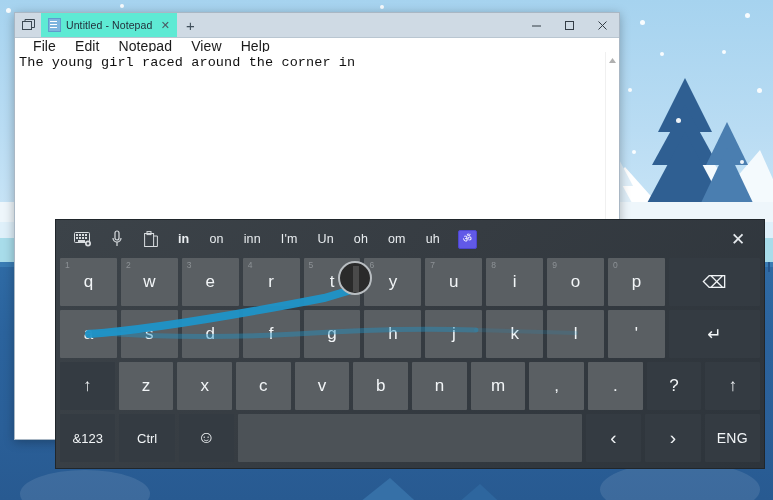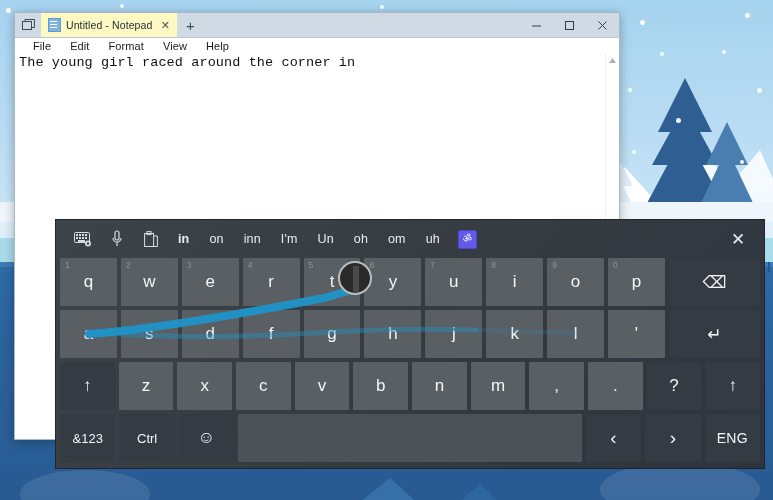--- a/index.html
+++ b/index.html
@@ -30,36 +30,36 @@
     position:absolute;left:14px;top:12px;width:606px;height:428px;
     background:#ffffff;border:1px solid #a9b7c4;box-sizing:border-box;
     box-shadow:0 2px 10px rgba(0,0,0,.28);
   }
   .np-titlebar{
     height:24px;background:#cfdae4;display:flex;align-items:stretch;
     border-bottom:1px solid #b9c6d1;position:relative;
   }
   .np-sysicon{width:26px;display:flex;align-items:center;justify-content:center;}
   .np-tab{
-    min-width:122px;background:#fef9c3;display:flex;align-items:center;
+    min-width:122px;background:#5eead4;display:flex;align-items:center;
     padding:0 4px 0 7px;gap:5px;height:24px;box-sizing:border-box;
   }
   .np-tab-icon{width:11px;height:12px;background:#7eb4de;border:1px solid #5f9ccd;position:relative;}
   .np-tab-icon:after{content:"";position:absolute;left:1px;top:2px;width:7px;height:1px;
       background:#fff;box-shadow:0 3px 0 #fff,0 6px 0 #fff;}
   .np-tab-title{font-size:10.5px;color:#23303c;white-space:nowrap;letter-spacing:.1px;}
   .np-tab-close{margin-left:auto;width:16px;height:16px;display:flex;align-items:center;
       justify-content:center;font-size:11px;color:#4a5862;}
   .np-newtab{width:26px;display:flex;align-items:center;justify-content:center;
       font-size:15px;color:#3f4e5a;font-weight:300;}
   .np-wincontrols{margin-left:auto;display:flex;}
   .np-wc{width:33px;display:flex;align-items:center;justify-content:center;color:#333c45;}
   .np-menubar{height:15px;background:#fff;display:flex;align-items:center;
       padding-left:6px;gap:7px;border-bottom:0;}
-  .np-menu{font-size:11px;color:#1a1a1a;letter-spacing:.1px;padding-left:12px;}
+  .np-menu{font-size:14px;color:#1a1a1a;letter-spacing:.1px;padding-left:12px;}
   .np-textarea{
     position:absolute;left:0;top:39px;right:0;bottom:0;background:#fff;
     padding:3px 0 0 4px;box-sizing:border-box;
   }
   .np-text{font-family:"Liberation Mono","DejaVu Sans Mono",monospace;
       font-size:13.5px;color:#111;white-space:pre;letter-spacing:.1px;}
   .np-scrollbar{position:absolute;right:0;top:39px;bottom:0;width:13px;background:#fff;
       border-left:1px solid #f0f0f0;}
   .np-scroll-up{position:absolute;top:2px;left:0;width:13px;height:12px;
       display:flex;align-items:center;justify-content:center;color:#a0a0a0;font-size:7px;}
@@ -237,21 +237,21 @@
             <line x1="1.5" y1="1.5" x2="9.5" y2="9.5" stroke="#333c45"></line>
             <line x1="9.5" y1="1.5" x2="1.5" y2="9.5" stroke="#333c45"></line>
           </svg>
       </div>
     </div>
   </div>
 
   <div class="np-menubar">
     <span class="np-menu">File</span>
     <span class="np-menu">Edit</span>
-    <span class="np-menu">Format</span>
+    <span class="np-menu">Notepad</span>
     <span class="np-menu">View</span>
     <span class="np-menu">Help</span>
   </div>
 
   <div class="np-textarea">
     <div class="np-text">The young girl raced around the corner in</div>
   </div>
   <div class="np-scrollbar">
     <div class="np-scroll-up">
       <svg width="7" height="5">

